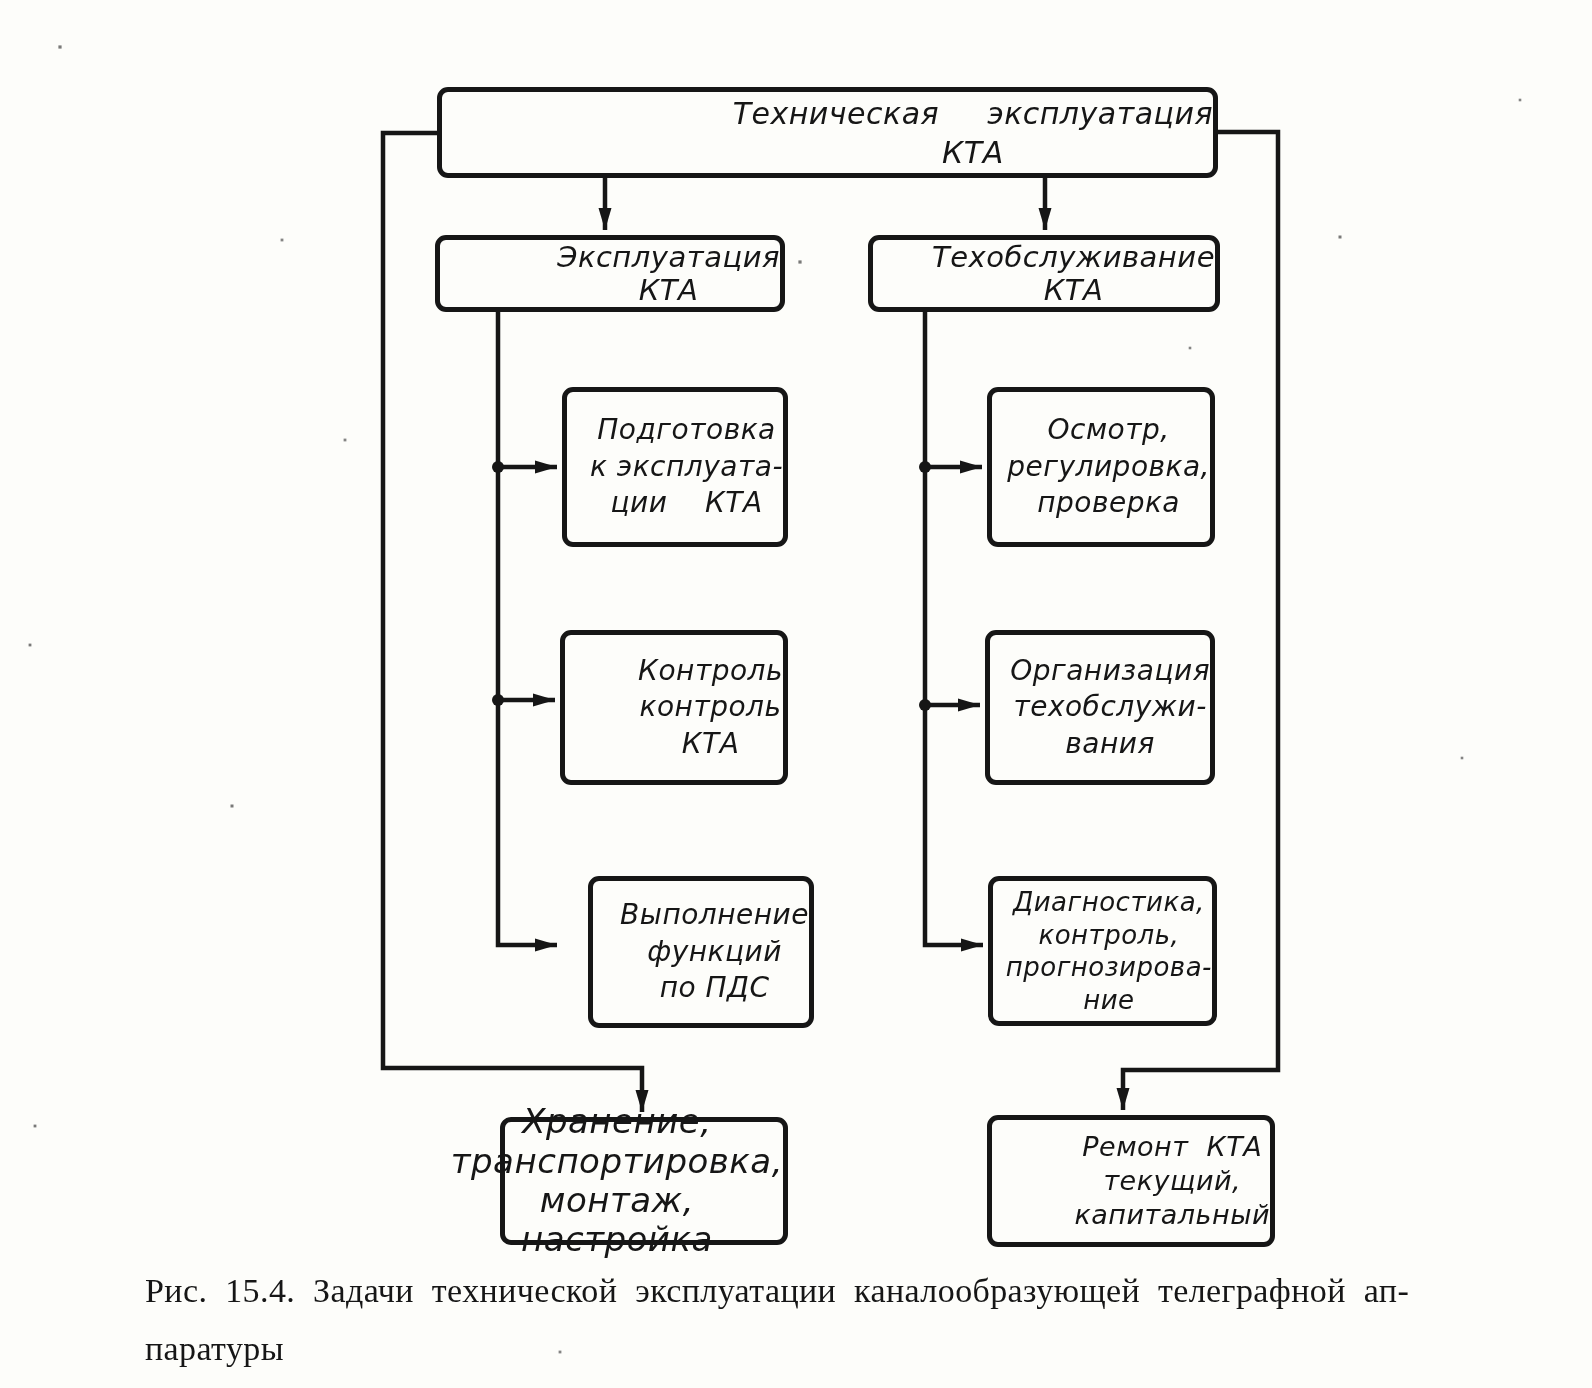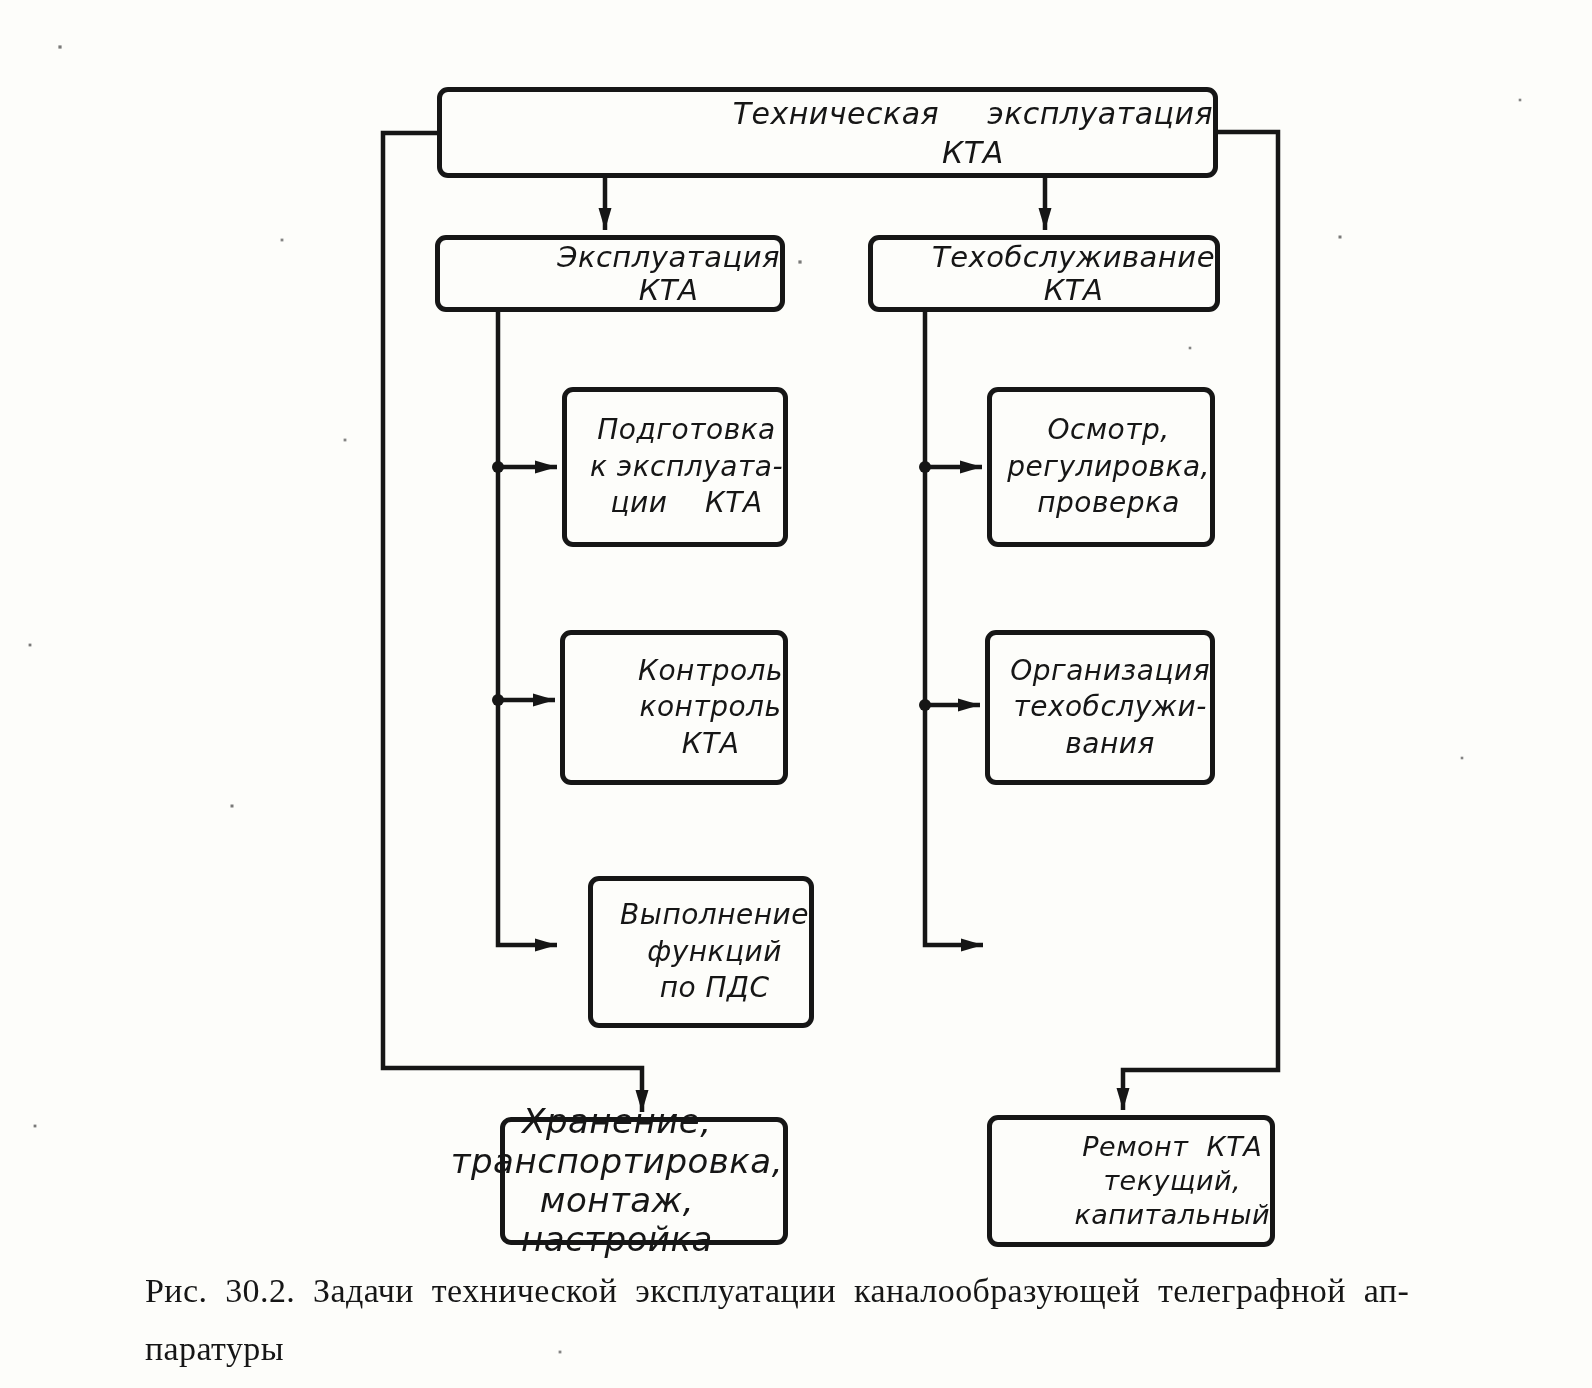--- a/index.html
+++ b/index.html
@@ -142,32 +142,38 @@
 регулировка,
 проверка</div>
   </div>
 
   <div class="box b-m2">
     <div class="label">Организация
 техобслужи-
 вания</div>
   </div>
 
+  <div class="box b-m3">
+    <div class="label">Диагностика,
+контроль,
+прогнозирова-
+ние</div>
+  </div>
 
   <div class="box b-store">
     <div class="label">Хранение,
 транспортировка,
 монтаж,
 настройка</div>
   </div>
 
   <div class="box b-repair">
     <div class="label">Ремонт  КТА
 текущий,
 капитальный</div>
   </div>
 
-  <div id="caption">Рис. 30.2. Задачи технической эксплуатации каналообразующей телеграфной ап-
+  <div id="caption">Рис. 15.4. Задачи технической эксплуатации каналообразующей телеграфной ап-
 паратуры</div>
 
   <div id="specks"></div>
 
 </div>
 
 </body></html>

